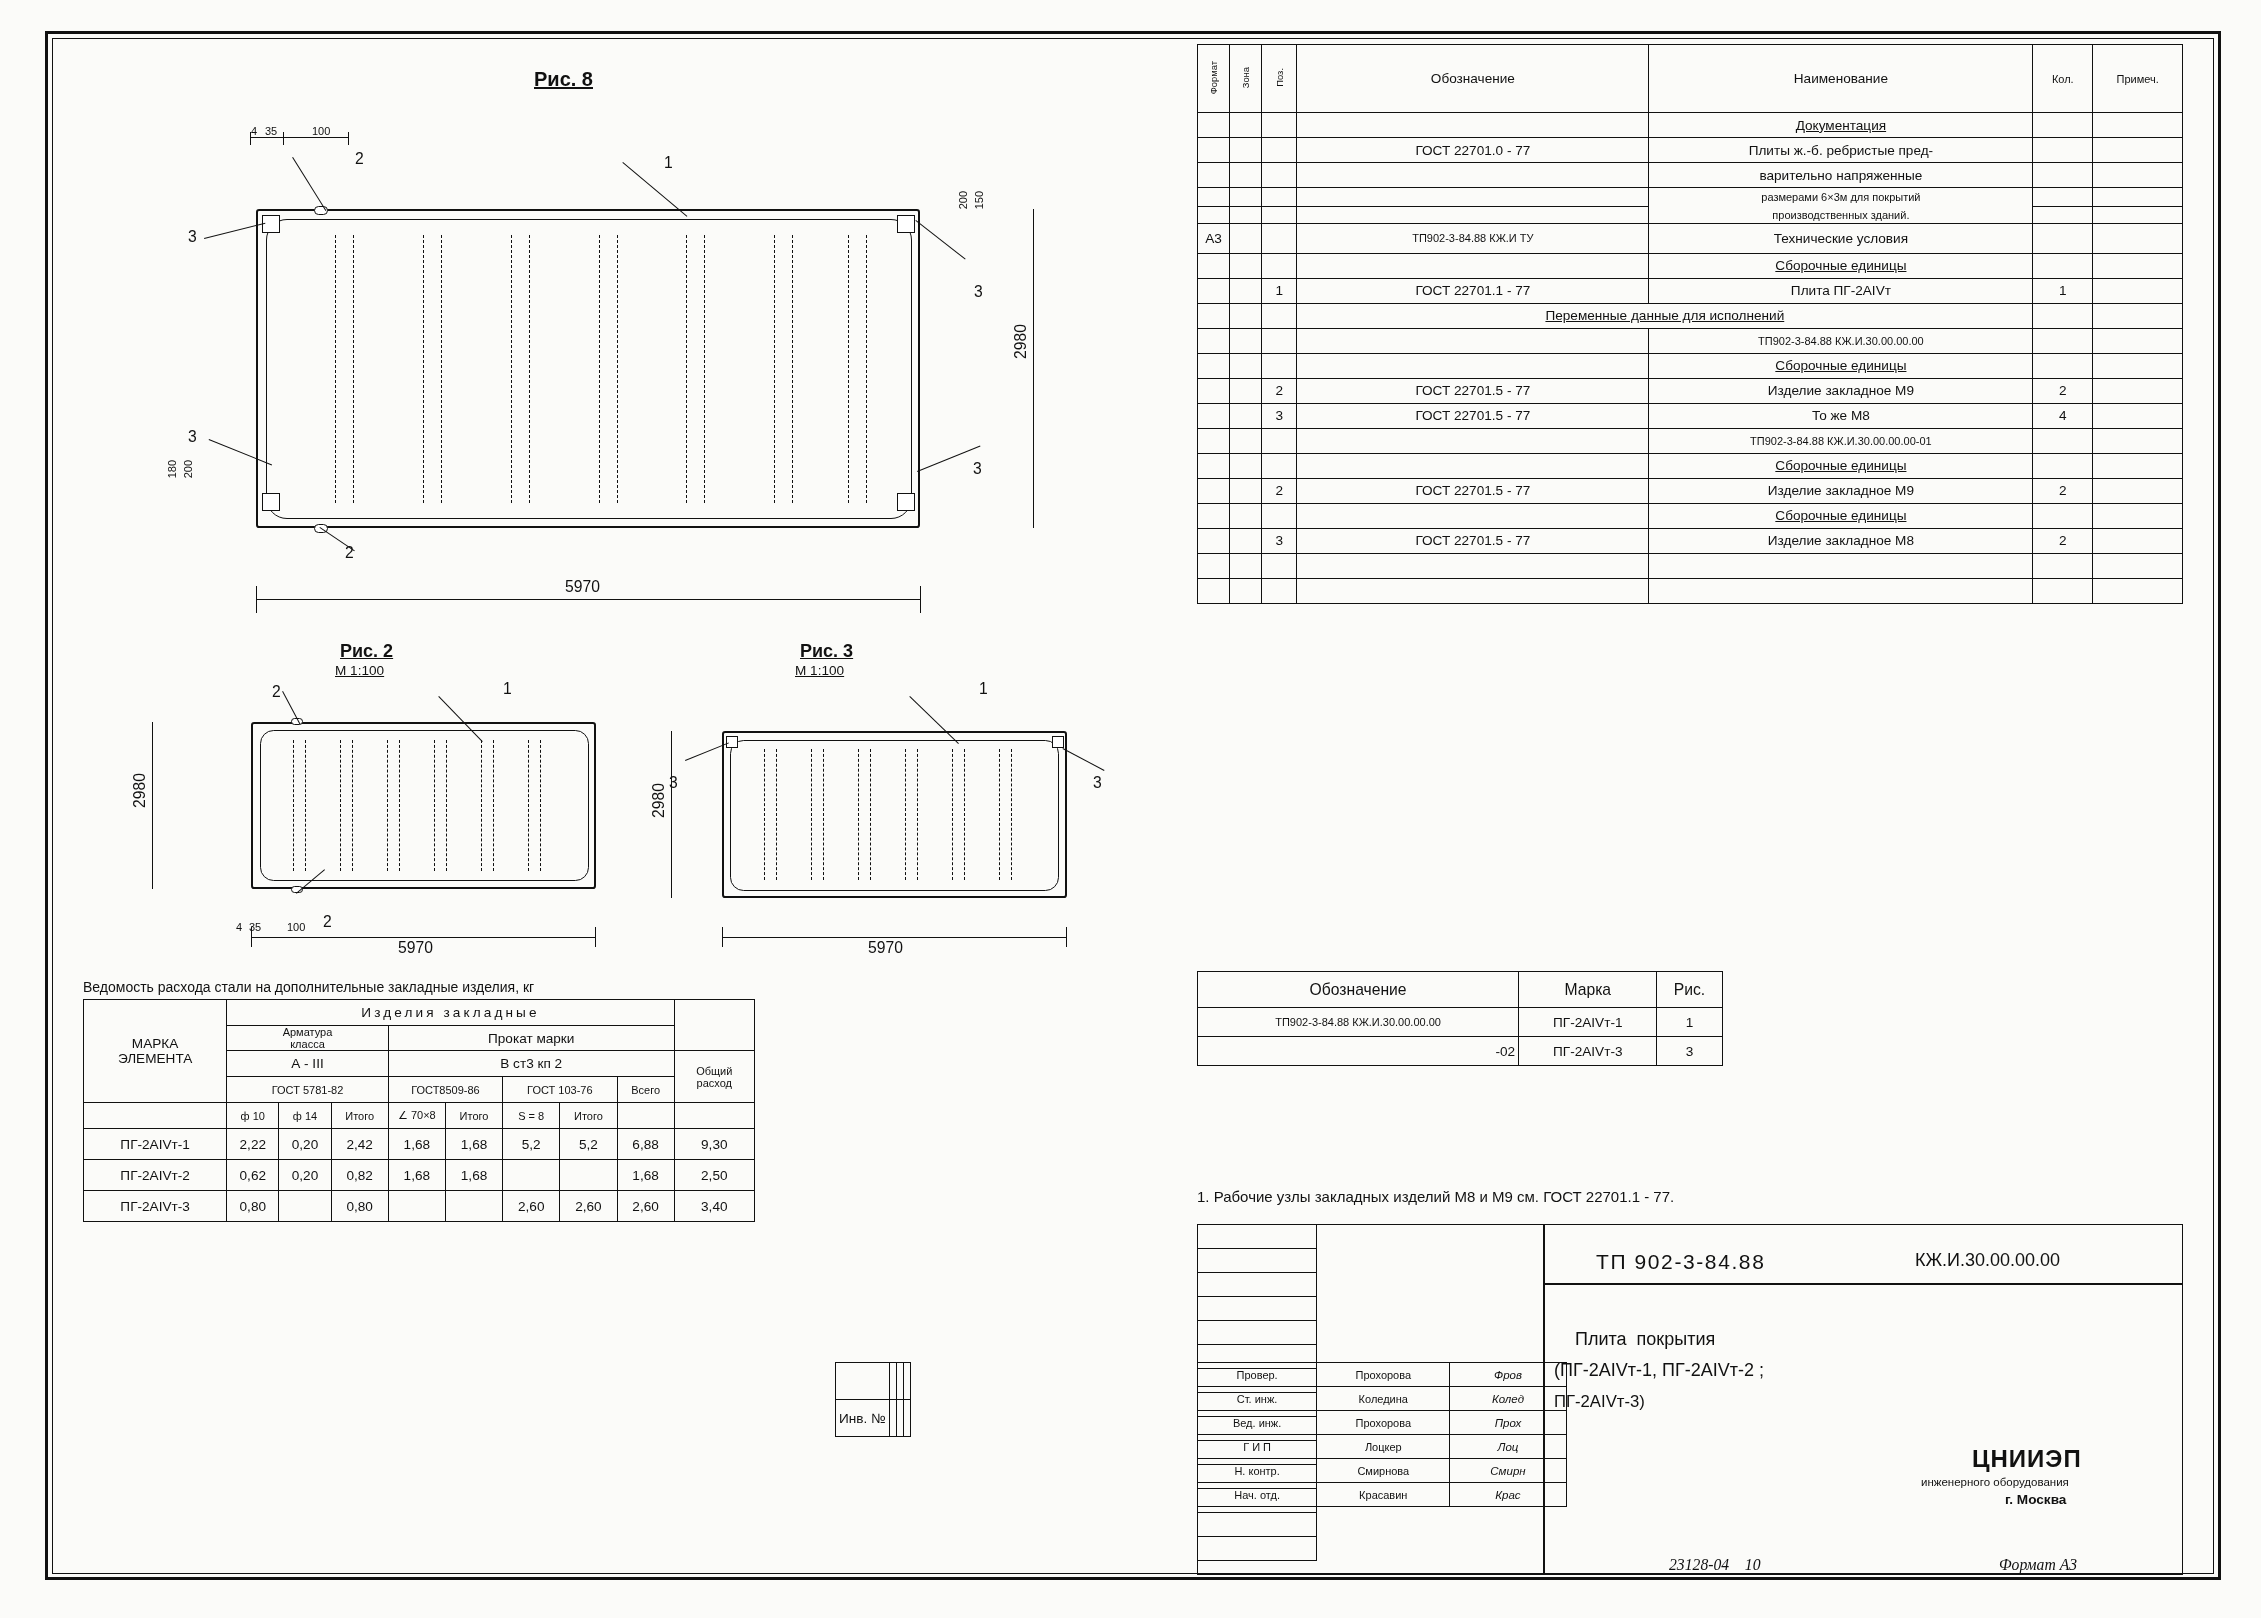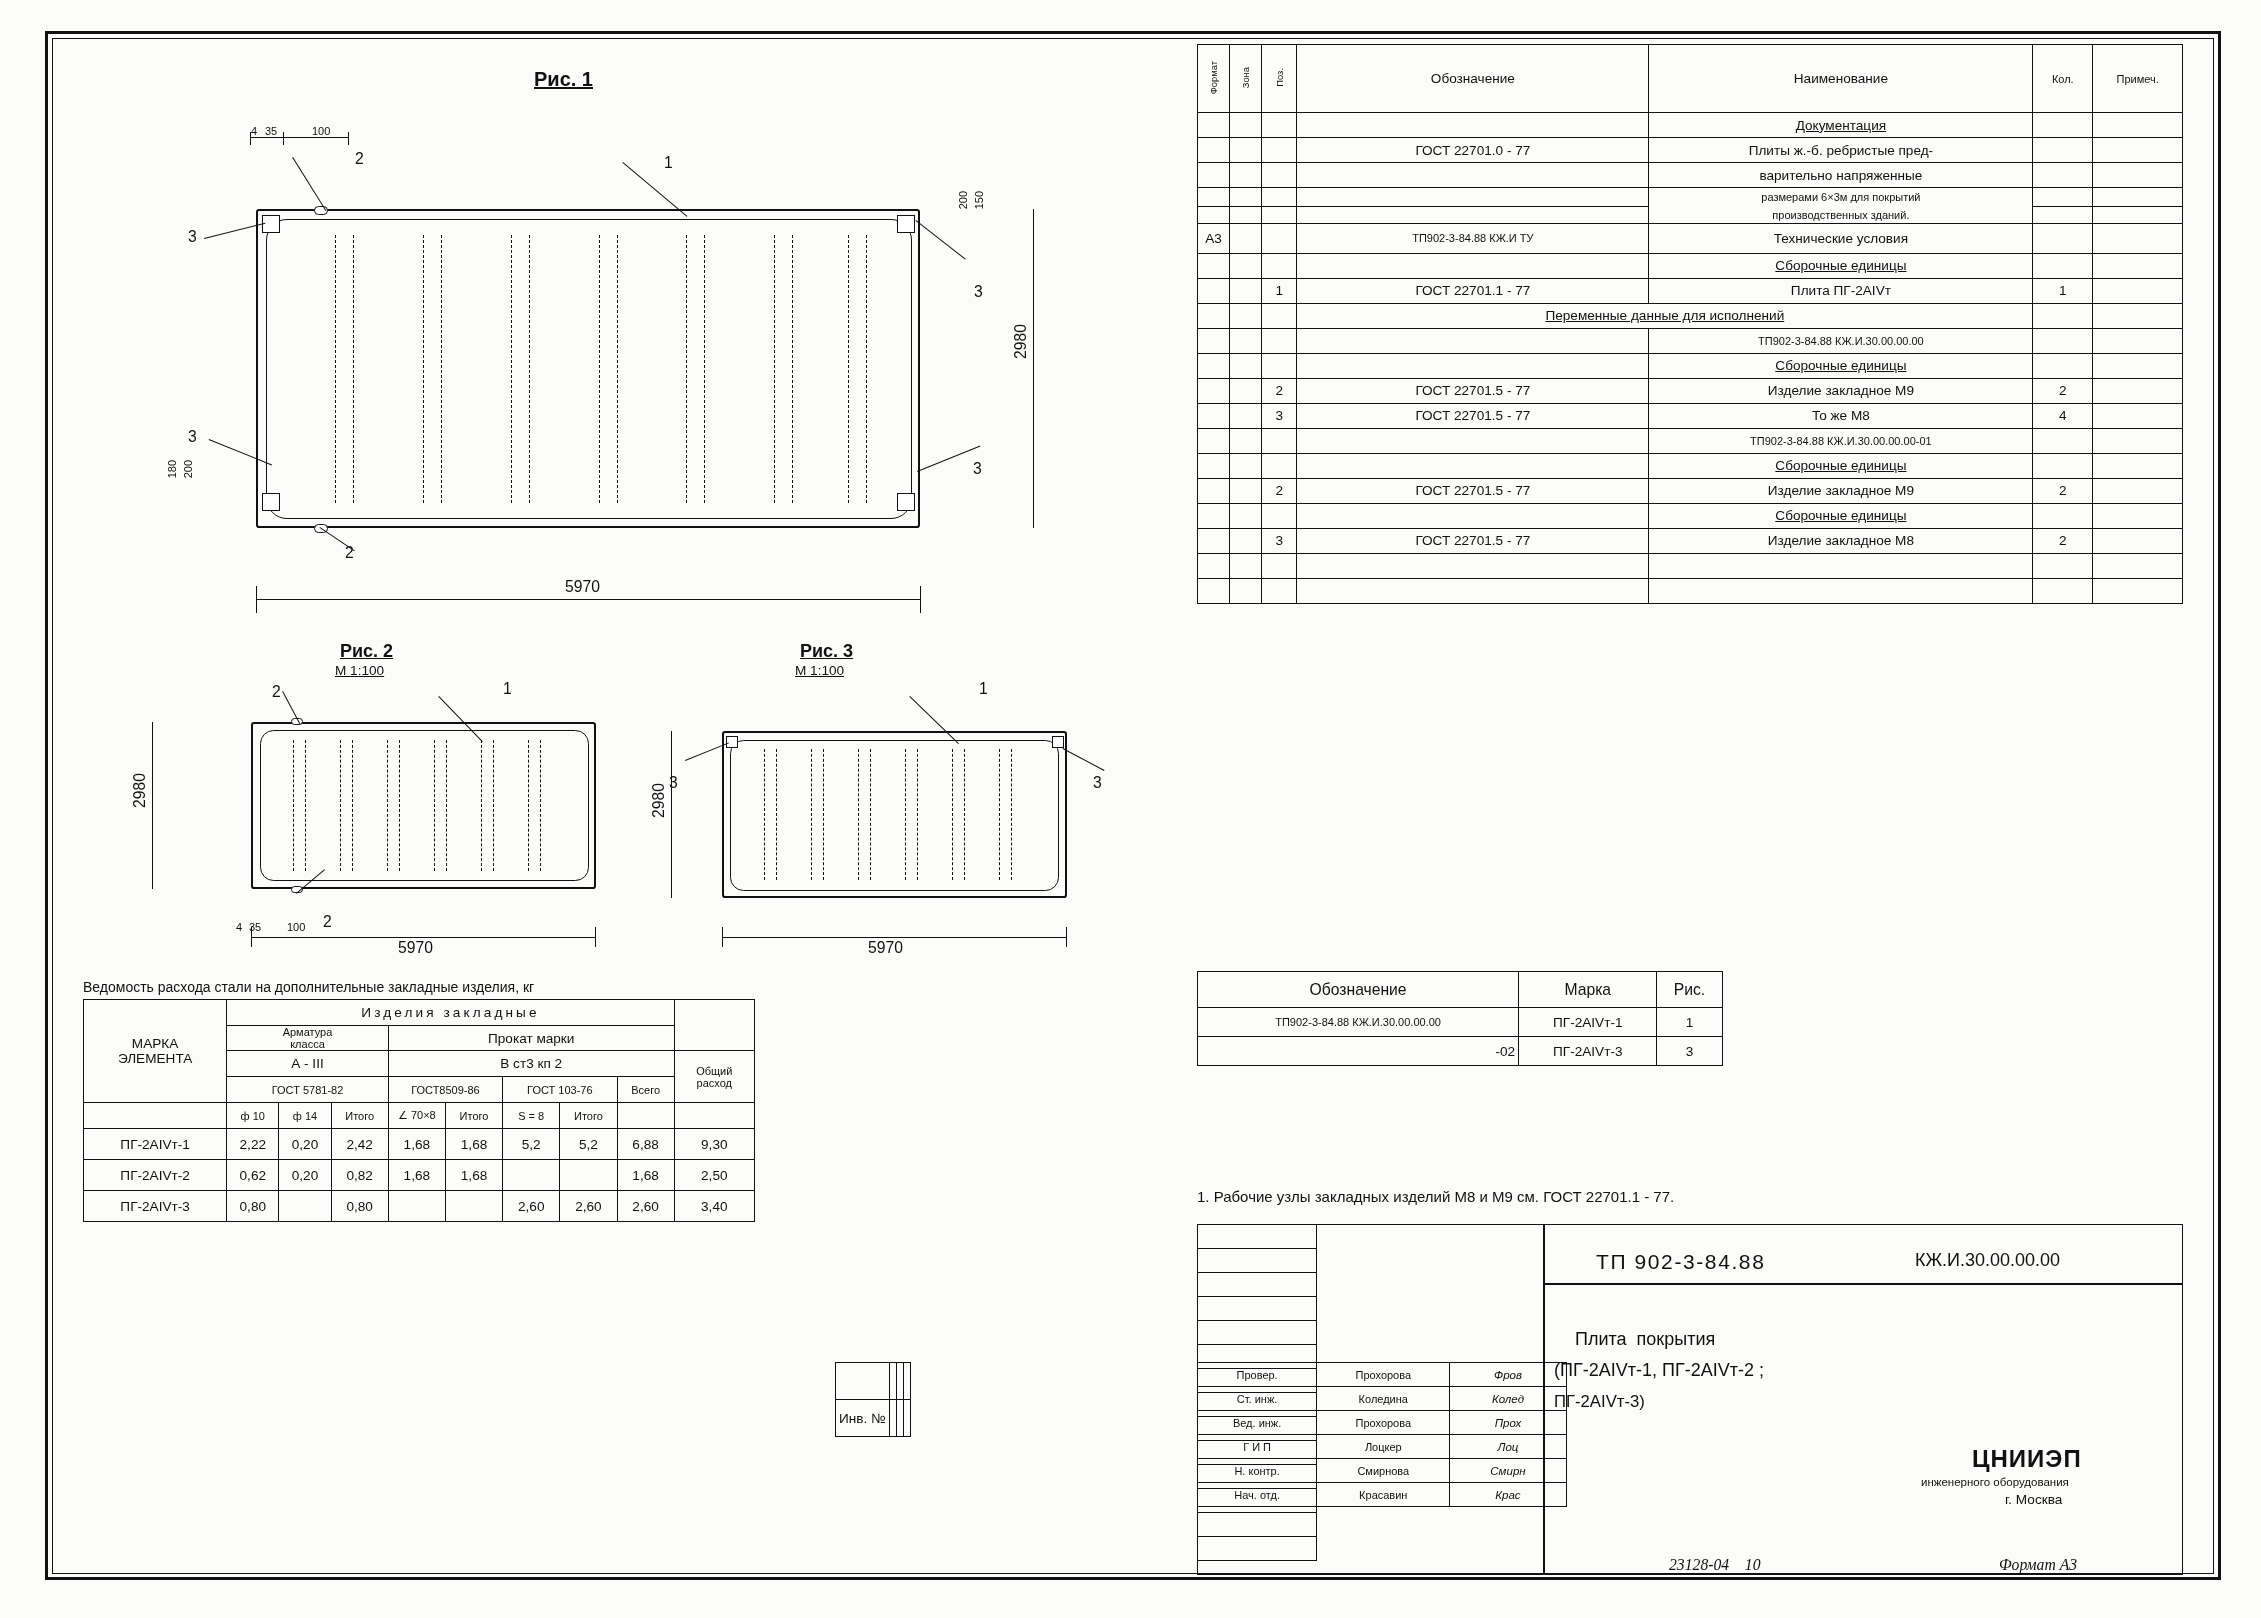--- a/index.html
+++ b/index.html
@@ -83,21 +83,21 @@
   }
 </style>
 </head>
 <body>
 
 <div class="sheet">
 
   <div class="frame-outer"></div>
   <div class="frame-inner"></div>
 
-  <div class="txt xl ttl u" style="left:534px;top:68px;font-size:20px;">Рис. 1</div>
+  <div class="txt xl ttl u" style="left:534px;top:68px;font-size:20px;">Рис. 8</div>
 
   <div class="slab" style="left:256px;top:209px;width:664px;height:319px;border-radius:3.1px;"></div>
   <div class="slab-in" style="left:266px;top:219px;width:646px;height:300px;border-radius:21px;"></div>
 
   <div class="rib" style="left:335px;top:235px;width:19px;height:268px;"></div>
   <div class="rib" style="left:423px;top:235px;width:19px;height:268px;"></div>
   <div class="rib" style="left:511px;top:235px;width:19px;height:268px;"></div>
   <div class="rib" style="left:599px;top:235px;width:19px;height:268px;"></div>
   <div class="rib" style="left:686px;top:235px;width:19px;height:268px;"></div>
   <div class="rib" style="left:774px;top:235px;width:19px;height:268px;"></div>
@@ -566,21 +566,21 @@
   <div class="dimline" style="left:1543px;top:1283px;width:639px;height:1.6px;"></div>
   <div class="dimline" style="left:1543px;top:1224px;width:1.6px;height:351px;"></div>
 
   <div class="txt" style="left:1575px;top:1329px;font-size:18px;">Плита  покрытия</div>
   <div class="txt" style="left:1554px;top:1360px;font-size:18px;">(ПГ-2АIVт-1, ПГ-2АIVт-2 ;</div>
   <div class="txt" style="left:1554px;top:1392px;font-size:16.7px;">ПГ-2АIVт-3)</div>
 
 
   <div class="txt ttl" style="left:1972px;top:1445px;font-size:24px;letter-spacing:1px;">ЦНИИЭП</div>
   <div class="txt" style="left:1921px;top:1476px;font-size:11.5px;">инженерного оборудования</div>
-  <div class="txt" style="left:2005px;top:1492px;font-size:13.6px;">г. Москва</div>
+  <div class="txt" style="left:2005px;top:1492px;font-size:13.6px;font-weight:bold;">г. Москва</div>
 
   <table class="tbl" style="left:1197px;top:1362px;">
     <tbody>
         <tr>
       <td style="width:112px;height:23px;" class="sm left">Провер.</td>
       <td style="width:126px;" class="sm left">Прохорова</td>
       <td style="width:109px;" class="sig left">Фров</td>
     </tr>
     <tr>
       <td style="height:23px;" class="sm left">Ст. инж.</td>

